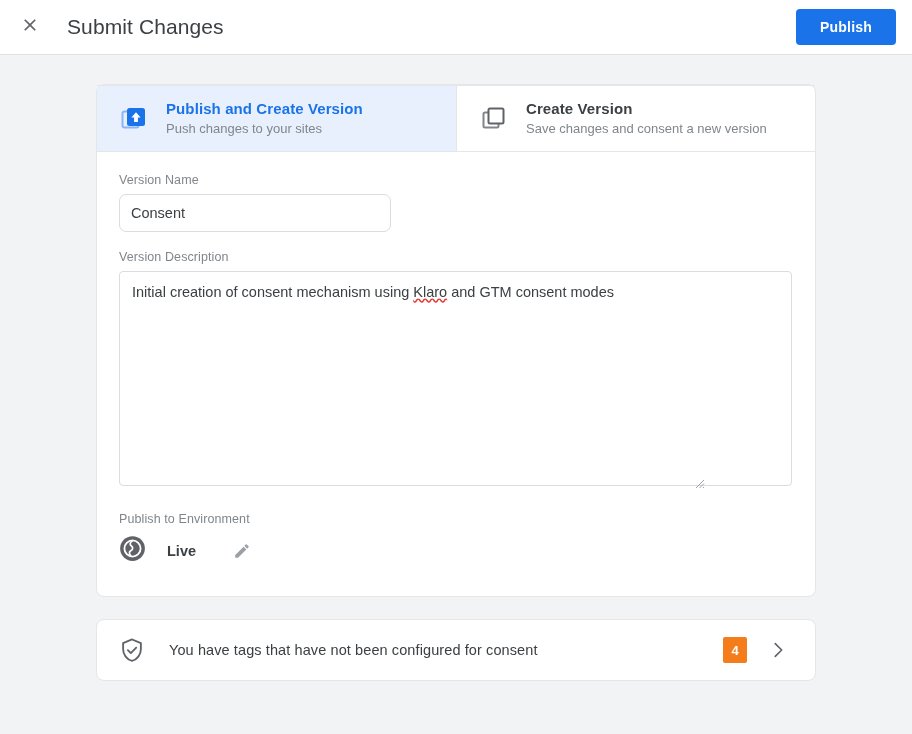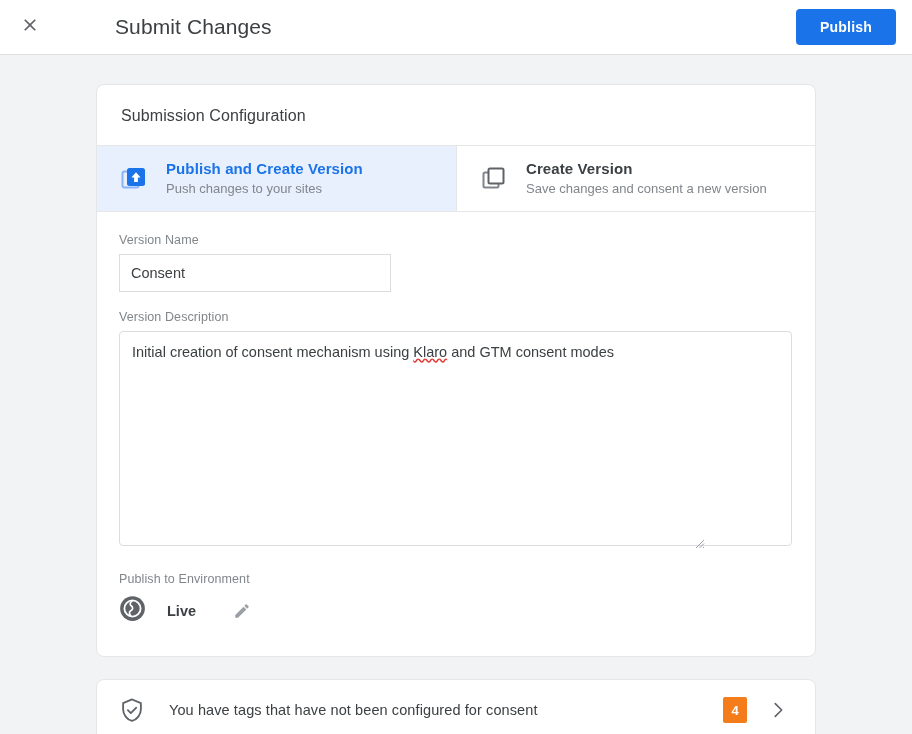--- a/index.html
+++ b/index.html
@@ -17,21 +17,20 @@
 
   
   .header {
     height: 55px;
     background: #ffffff;
     border-bottom: 1px solid #e0e0e0;
     display: flex;
     align-items: center;
     padding: 0 16px 0 10px;
     box-sizing: border-box;
-    gap: 48px;
   }
   .close-btn {
     width: 40px;
     height: 40px;
     display: flex;
     align-items: center;
     justify-content: center;
     border-radius: 50%;
     cursor: pointer;
     flex: 0 0 auto;
@@ -133,21 +132,21 @@
     font-size: 12.5px;
     color: #80868b;
     margin-bottom: 7px;
     letter-spacing: .1px;
   }
   .text-input {
     width: 272px;
     height: 38px;
     box-sizing: border-box;
     border: 1px solid #dadce0;
-    border-radius: 0;
+    border-radius: 7px;
     padding: 0 11px;
     font-size: 14.5px;
     color: #3c4043;
     font-family: "Liberation Sans", sans-serif;
     background: #fff;
     outline: none;
   }
   .field-block { margin-bottom: 18px; }
   .textarea-wrap { position: relative; width: 589px; }
   .textarea {
@@ -276,21 +275,20 @@
   </div>
   <div class="header-title">Submit Changes</div>
   <div class="header-spacer"></div>
   <button class="publish-btn">Publish</button>
 </div>
 
 <div class="page">
 
   <div class="card">
 
-    <div class="card-title">Submission Configuration</div>
 
     <div class="tabs">
 
       <div class="tab active">
         <span class="tab-icon">
           <svg width="28" height="28" viewBox="0 0 28 28" aria-hidden="true">
             <rect x="2.5" y="6.5" width="16" height="16" rx="2" fill="none" stroke="#8ab4f8" stroke-width="2"></rect>
             <rect x="7" y="3" width="18" height="18" rx="2.5" fill="#1a73e8"></rect>
             <path d="M16 7.2l4.6 5.2h-2.7v4.6h-3.8v-4.6h-2.7z" fill="#ffffff"></path>
           </svg>

